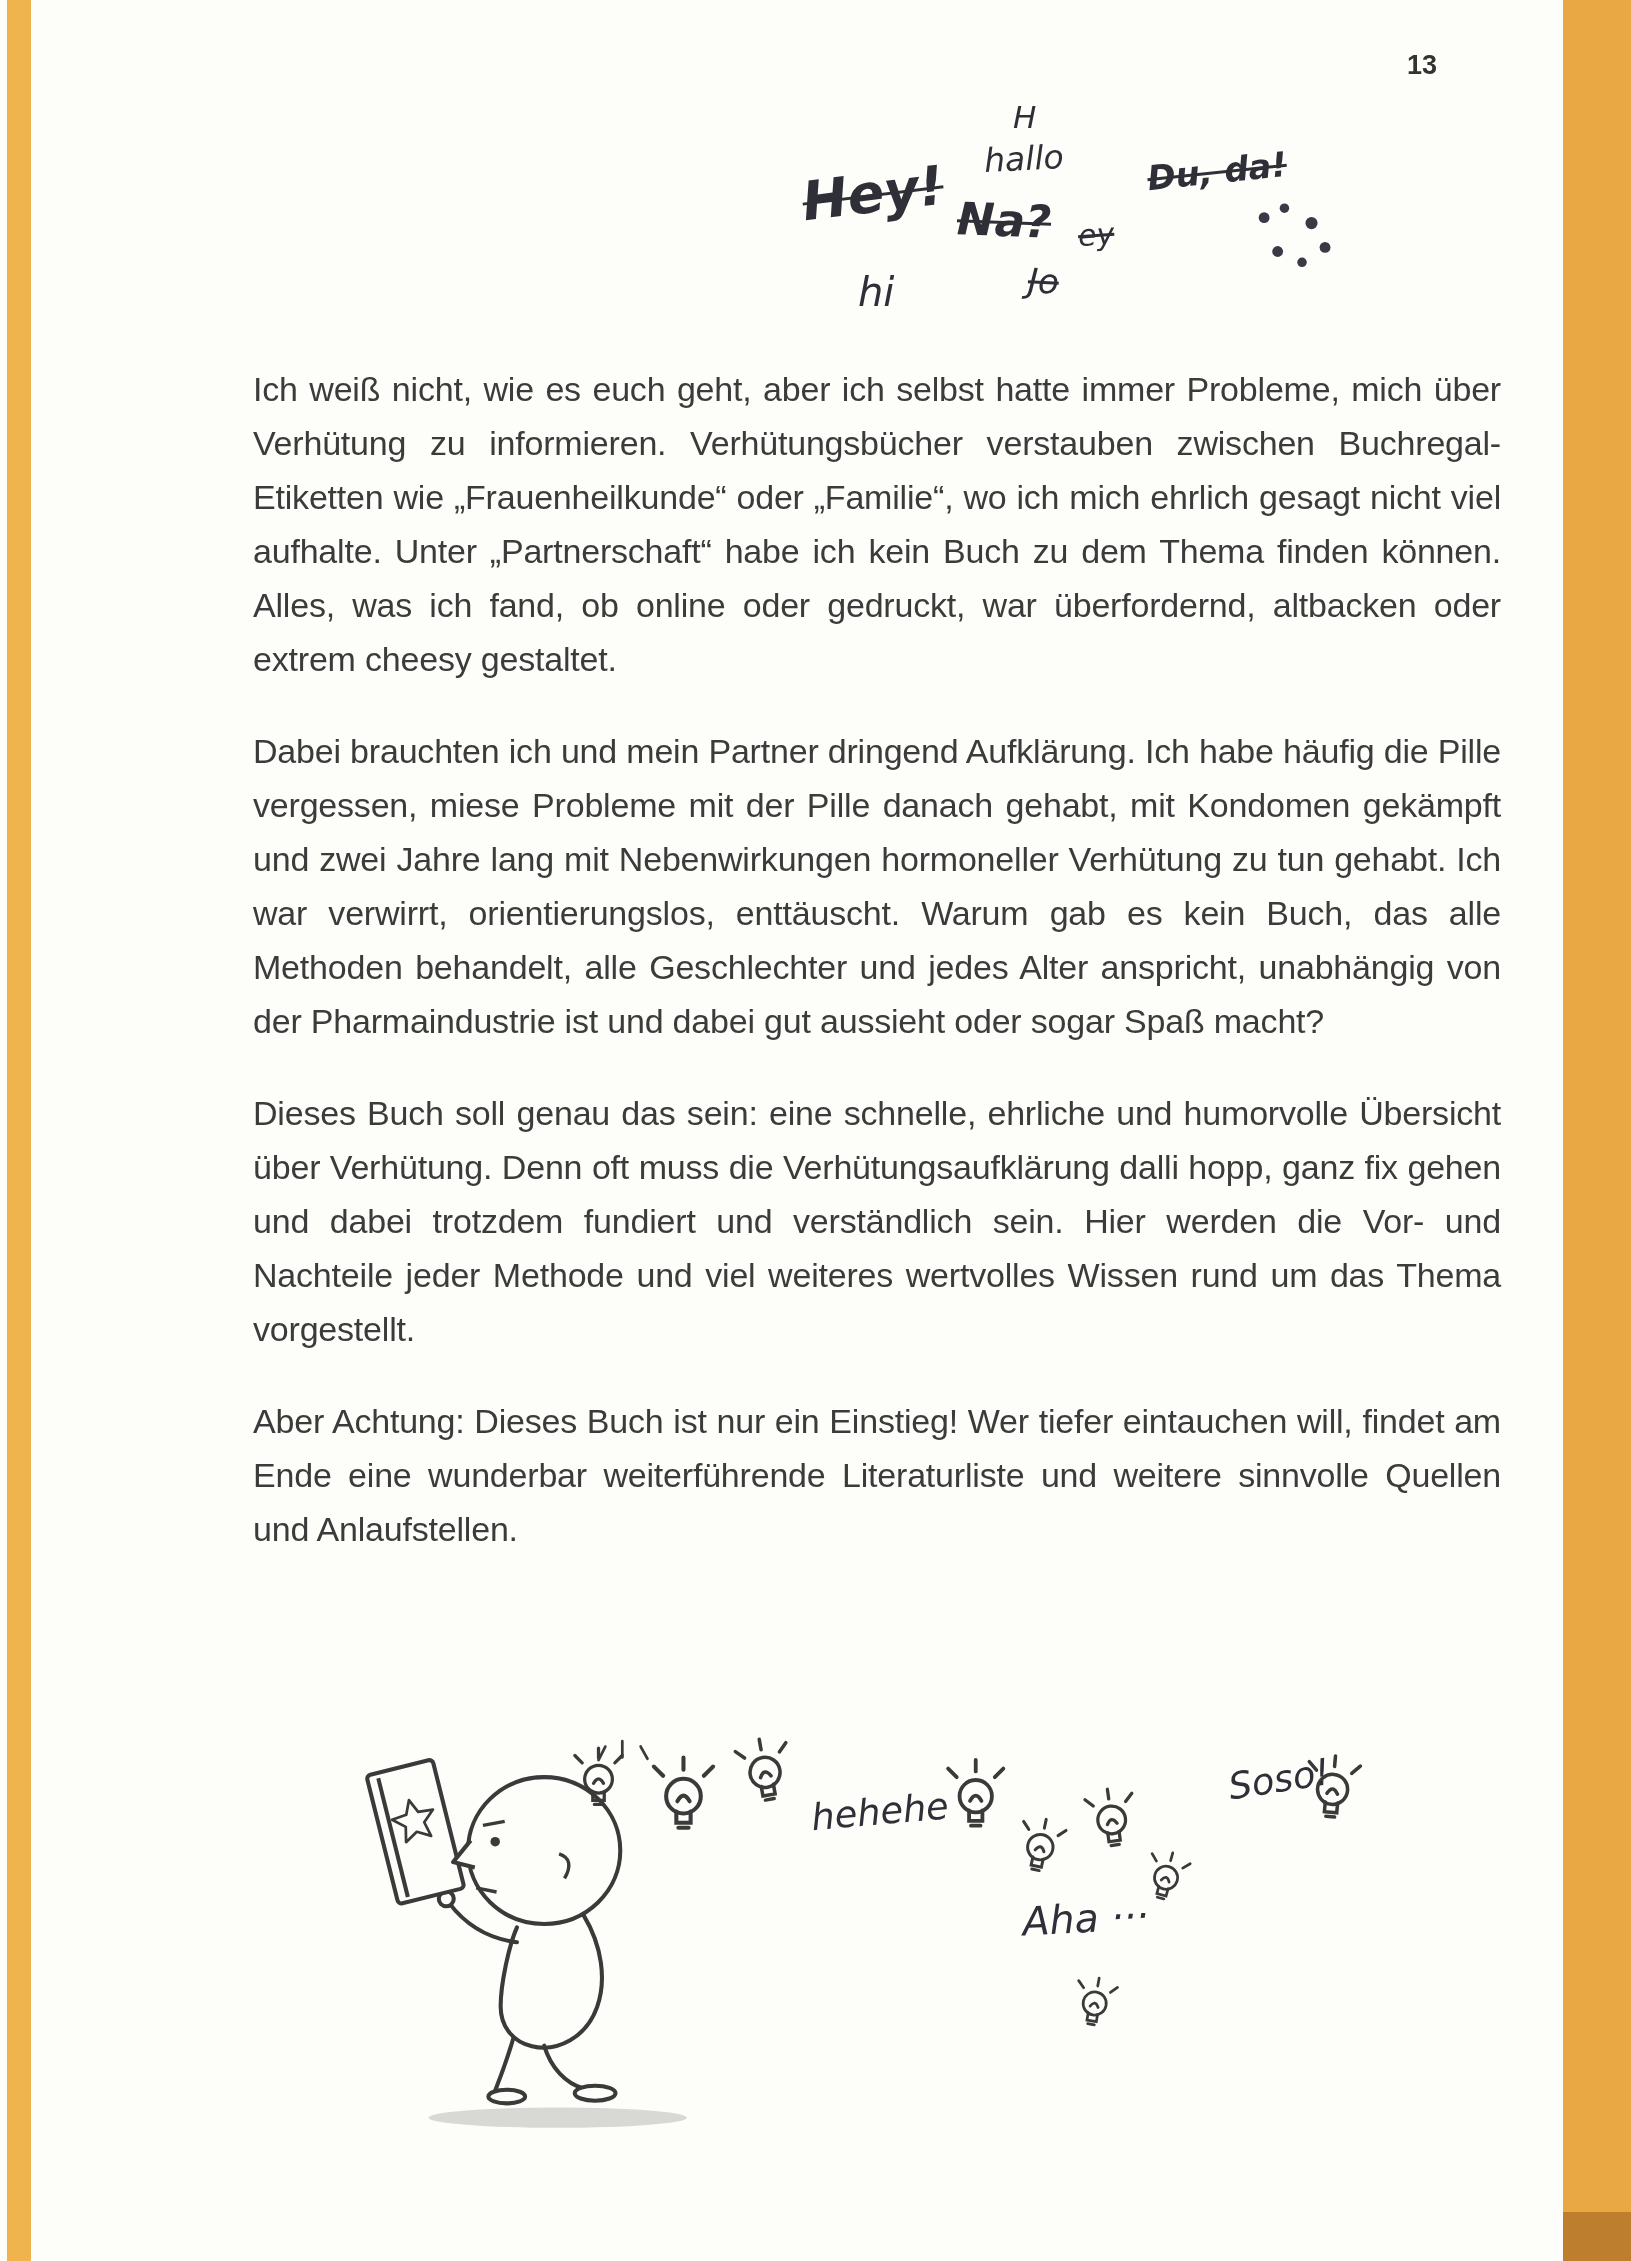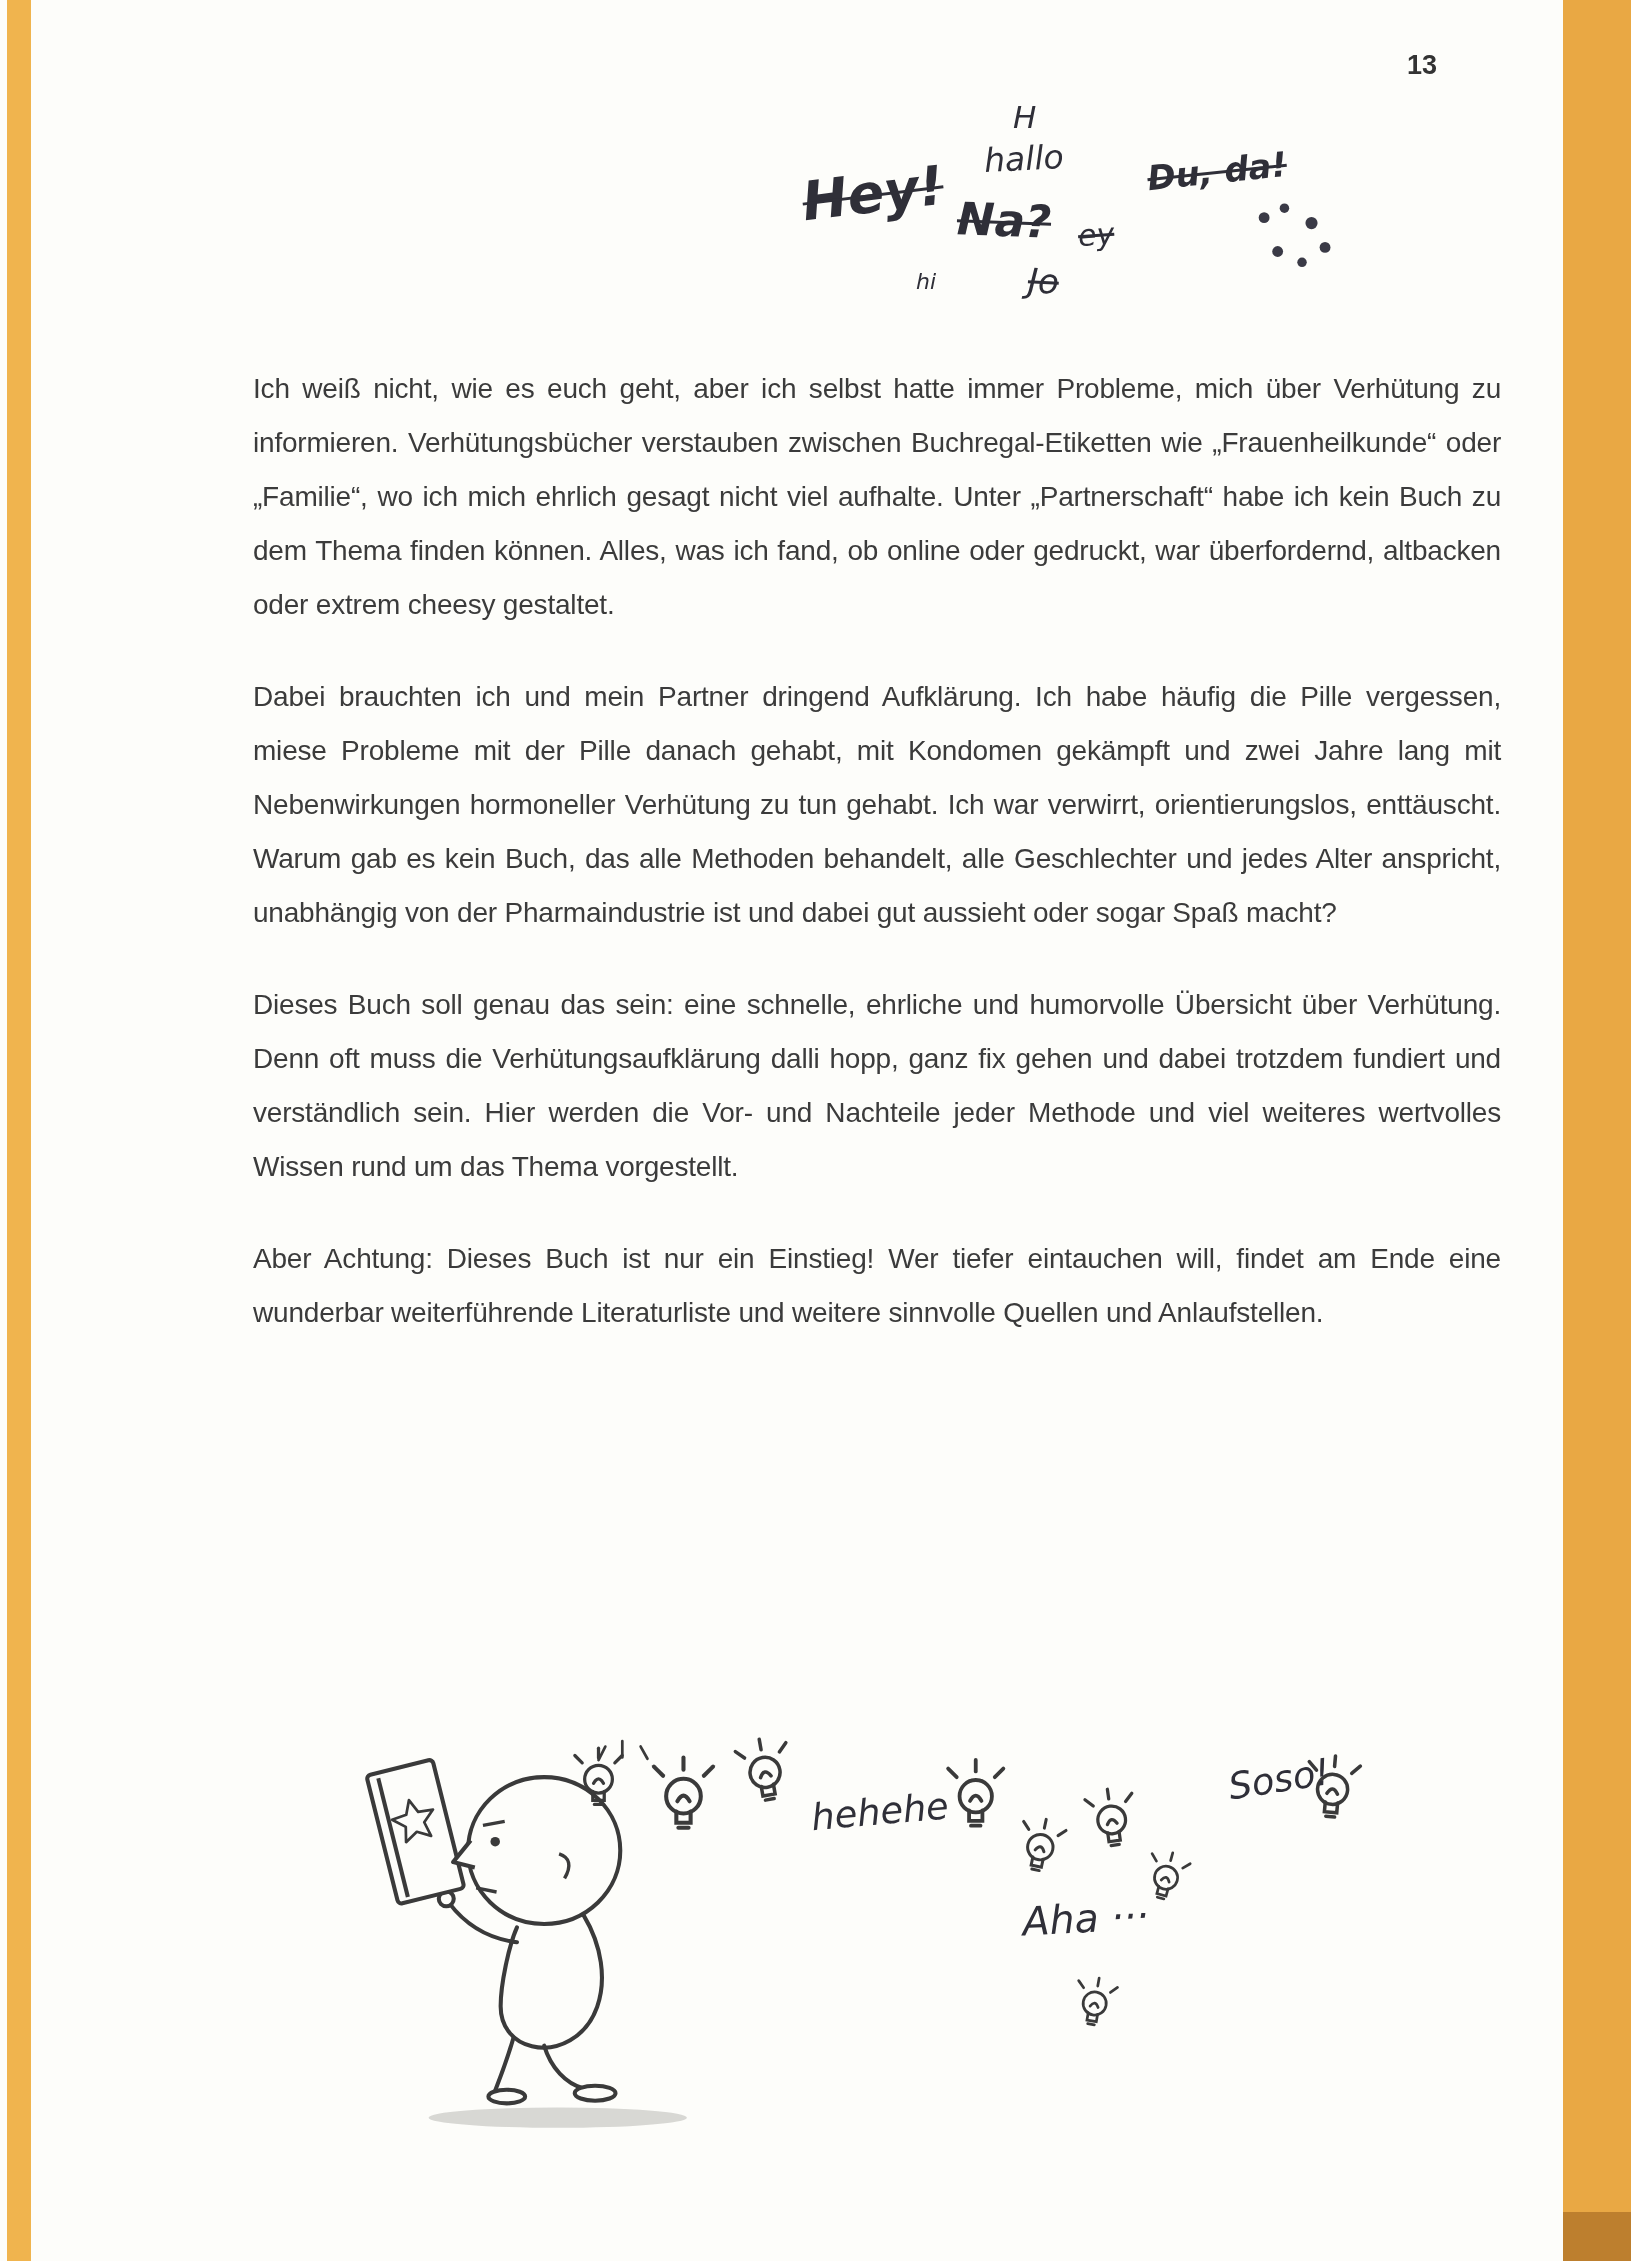--- a/index.html
+++ b/index.html
@@ -42,21 +42,21 @@
     font-size: 75px;
     letter-spacing: 2px;
     color: #474747;
   }
 
   .content {
     position: absolute; left: 253px; top: 362px; width: 1248px;
   }
   .content p {
     margin: 0 0 38px 0;
-    font-size: 28px;
+    font-size: 34px;
     line-height: 54px;
     text-align: justify;
     letter-spacing: -0.2px;
     color: #3b3b3b;
   }
 
   
   .doodle {
     position: absolute;
     font-family: "DejaVu Sans", sans-serif;
@@ -64,21 +64,21 @@
     color: #2f2f38;
     white-space: nowrap;
   }
   .strike { text-decoration: line-through; text-decoration-thickness: 3.4px; }
 
   .d-hey  { left: 802px; top: 162px; font-size: 54px; font-weight: bold; transform: rotate(-7deg); }
   .d-h    { left: 1013px; top: 99px; font-size: 31px; }
   .d-hallo{ left: 984px; top: 139px; font-size: 33px; transform: rotate(-3deg); }
   .d-na   { left: 957px; top: 194px; font-size: 45px; font-weight: bold; transform: rotate(2deg); }
   .d-ey   { left: 1078px; top: 217px; font-size: 30px; transform: rotate(-4deg); }
-  .d-hi   { left: 916px; top: 269px; font-size: 22px; }
+  .d-hi   { left: 858px; top: 269px; font-size: 40px; }
   .d-jo   { left: 1028px; top: 261px; font-size: 34px; transform: rotate(3deg); }
   .d-duda { left: 1147px; top: 151px; font-size: 34px; font-weight: bold; transform: rotate(-6deg); }
 
   .dots-svg { position: absolute; left: 1249px; top: 196px; }
 
   .illu-svg { position: absolute; left: 313px; top: 1718px; }
 </style>
 </head>
 <body>
 

